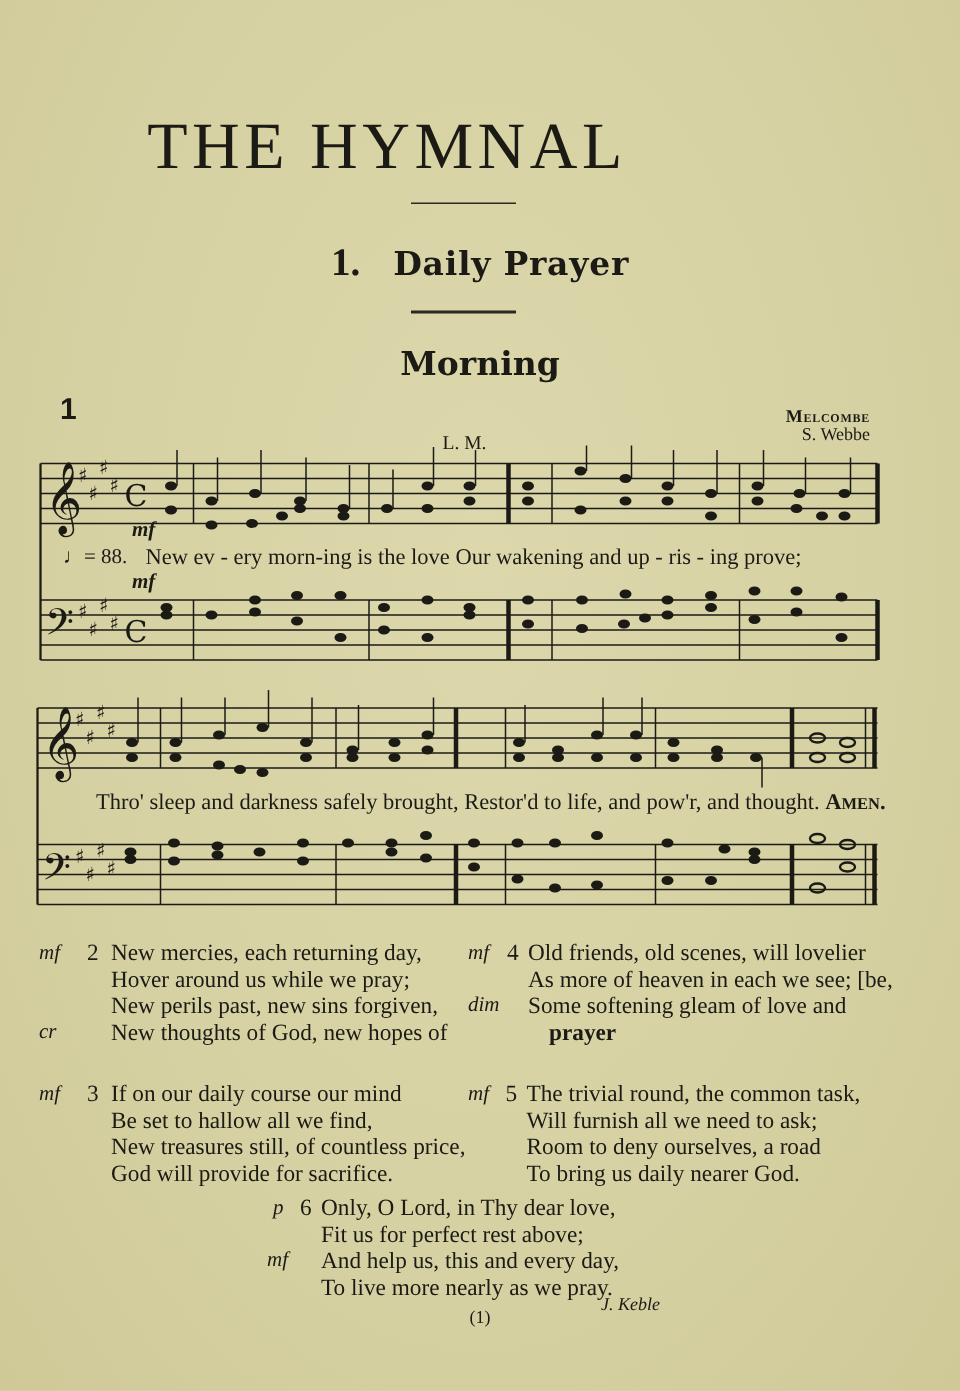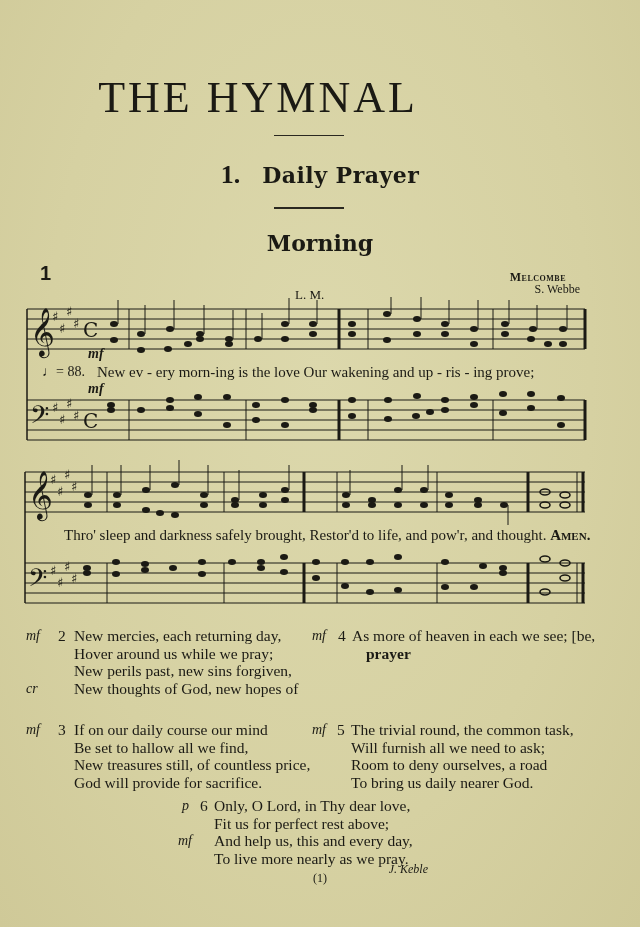--- a/index.html
+++ b/index.html
@@ -21,36 +21,36 @@
       left:0; width:640px; top:160px; text-align:center;
       font-family:"DejaVu Serif", serif; font-weight:bold; font-size:22px;
     }
     .section .num { margin-right:22px; font-family:"Liberation Serif", serif; font-size:26px; }
     .section .name { font-style:normal; letter-spacing:0.5px; }
     .morning {
       left:0; width:640px; top:230px; text-align:center;
       font-family:"DejaVu Serif", serif; font-weight:bold; font-size:22px;
     }
     .hymn-no { left:40px; top:262px; font-family:"Liberation Sans", sans-serif; font-weight:bold; font-size:20px; }
-    .tune-name { right:74px; top:270px; font-family:"Liberation Serif", serif; font-weight:bold; font-size:12px; font-variant:small-caps; letter-spacing:0.5px; }
+    .tune-name { right:60px; top:270px; font-family:"Liberation Serif", serif; font-weight:bold; font-size:12px; font-variant:small-caps; letter-spacing:0.5px; }
     .composer { right:60px; top:282px; font-family:"Liberation Serif", serif; font-size:12px; }
     .meter { left:295px; top:287px; font-family:"Liberation Serif", serif; font-size:13px; }
     svg.music { position:absolute; left:0; top:0; }
     .lyric {
       font-family:"Liberation Serif", serif; font-size:15px; white-space:nowrap;text-align:right;
     }
     .lyric2 { left:64px; top:527px; }
     .lyric2 .amen { font-variant:small-caps; font-weight:bold; }
     .dyn { font-family:"Liberation Serif", serif; font-style:italic; font-weight:bold; font-size:14px; }
     .verses { font-family:"Liberation Serif", serif; font-size:15.5px; line-height:17.5px; }
     .verse { position:absolute; }
     .verse .line { white-space:nowrap; position:relative; }
     .verse .mark { position:absolute; left:-46px; font-style:italic; font-size:14px; }
     .verse .vnum { display:inline-block; width:12px; }
-    .attrib { right:212px; top:862px; font-family:"Liberation Serif", serif; font-style:italic; font-size:12px; }
+    .attrib { right:200px; top:862px; font-family:"Liberation Serif", serif; font-style:italic; font-size:12px; }
     .pageno { left:0; width:640px; top:871px; text-align:center; font-family:"Liberation Serif", serif; font-size:12px; }
   </style>
 </head>
 <body>
 
 <div class="abs title">THE HYMNAL</div>
 <div class="abs rule" style="left:274px;top:135px;width:70px;"></div>
 <div class="abs section">
   <span class="num">1.</span><span class="name">Daily Prayer</span>
 </div>
@@ -355,22 +355,23 @@
   </div>
 
   <div class="verse" style="left:74px;top:721px;">
     <div class="line"><span class="mark" style="left:-48px;">mf</span><span class="vnum" style="position:absolute;left:-16px;">3</span><span>If on our daily course our mind</span></div>
     <div class="line"><span>Be set to hallow all we find,</span></div>
     <div class="line"><span>New treasures still, of countless price,</span></div>
     <div class="line"><span>God will provide for sacrifice.</span></div>
   </div>
 
   <div class="verse" style="left:352px;top:627px;">
-    <div class="line"><span class="mark" style="left:-40px;">mf</span><span class="vnum" style="position:absolute;left:-14px;">4</span></div>
+    <div class="line"><span class="mark" style="left:-40px;">mf</span><span class="vnum" style="position:absolute;left:-14px;">4</span><span>Old friends, old scenes, will lovelier</span></div>
     <div class="line"><span>As more of heaven in each we see; [be,</span></div>
+    <div class="line"><span class="mark" style="left:-40px;">dim</span><span>Some softening gleam of love and</span></div>
     <div class="line" style="padding-left:14px;font-weight:bold;"><span>prayer</span></div>
   </div>
 
   <div class="verse" style="left:351px;top:721px;">
     <div class="line"><span class="mark" style="left:-39px;">mf</span><span class="vnum" style="position:absolute;left:-14px;">5</span><span>The trivial round, the common task,</span></div>
     <div class="line"><span>Will furnish all we need to ask;</span></div>
     <div class="line"><span>Room to deny ourselves, a road</span></div>
     <div class="line"><span>To bring us daily nearer God.</span></div>
   </div>
 

